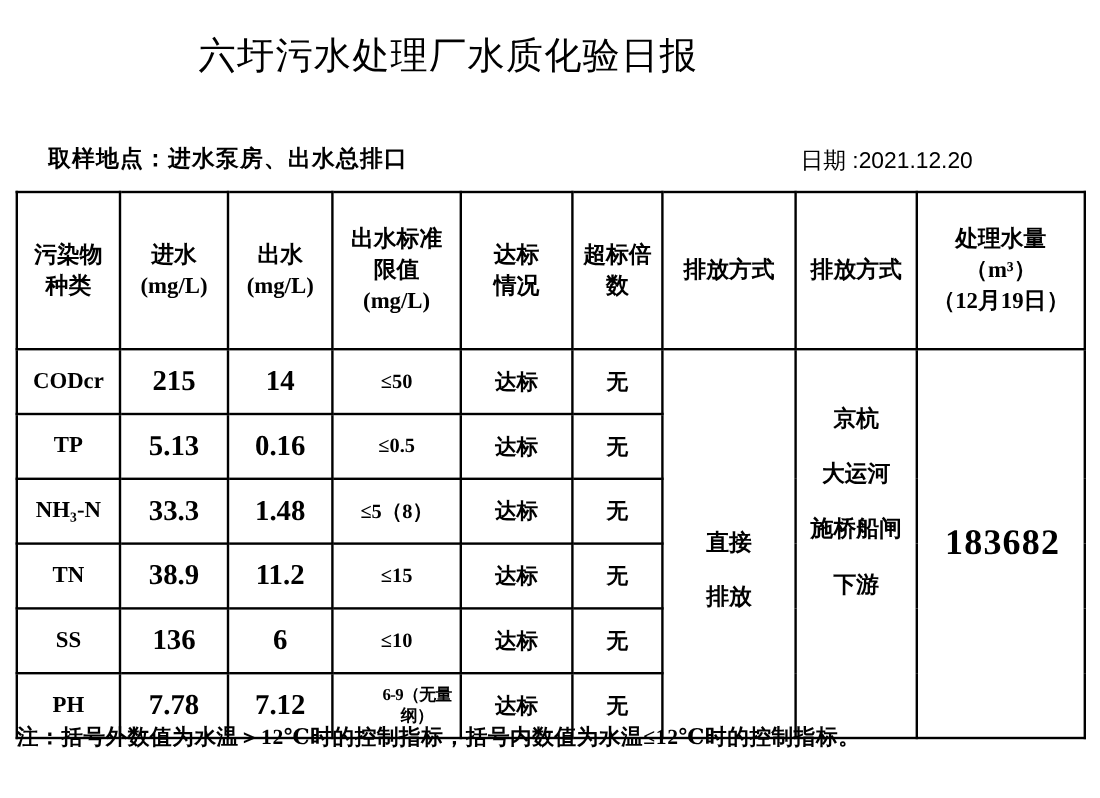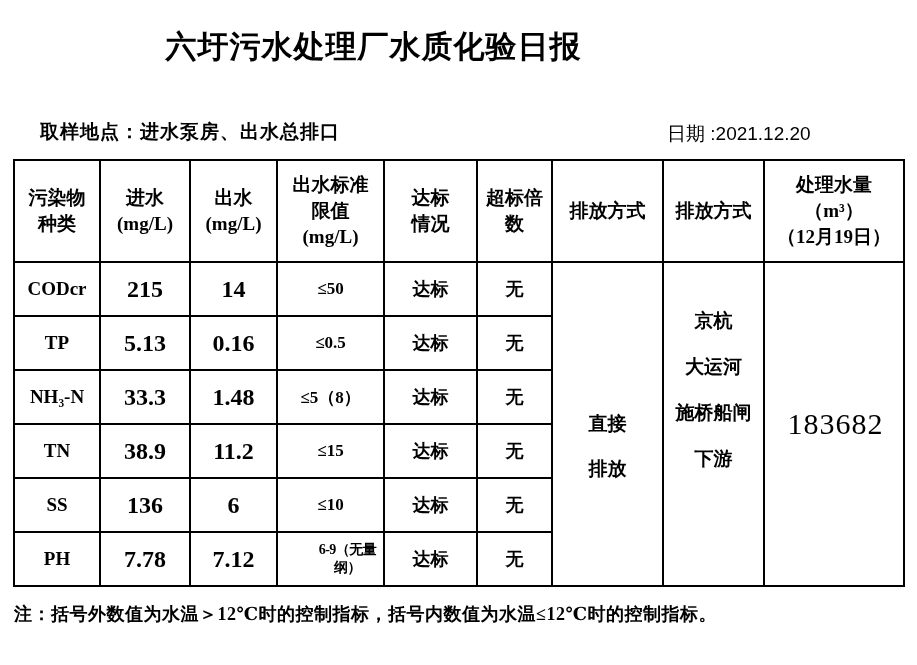--- a/index.html
+++ b/index.html
@@ -7,21 +7,21 @@
   body {
     width: 917px; height: 665px;
     position: relative;
     font-family: "Liberation Serif", "DejaVu Serif", serif;
     color: #000;
     overflow: hidden;
   }
   .title {
     position: absolute; top: 26px; left: 0; width: 747px;
     text-align: center;
-    font-size: 31px; font-weight: bold;
+    font-size: 31px; font-weight: normal;
     letter-spacing: 1px;
   }
   .sampling {
     position: absolute; top: 119px; left: 40px;
     font-size: 19px; font-weight: bold;
     letter-spacing: 1px;
   }
   .date-line {
     position: absolute; top: 121px; left: 667px;
     font-family: "Liberation Sans", "DejaVu Sans", sans-serif;
@@ -33,36 +33,36 @@
     border-collapse: collapse;
     table-layout: fixed;
   }
   table.report th, table.report td {
     border: 2px solid #000;
     text-align: center;
     vertical-align: middle;
     white-space: pre-line;
     overflow: hidden;
   }
-  thead tr { height: 102px; }
+  thead tr { height: 131px; }
   tbody tr { height: 54px; }
   th {
     font-size: 19px; font-weight: bold;
     line-height: 26px;
   }
   td.c-name  { font-size: 19px; font-weight: bold; }
   td.c-num   { font-size: 24px; font-weight: bold; margin-top: 36px; }
   td.c-limit { font-size: 17px; font-weight: bold; }
   td.c-limit.limit-small { font-size: 14px; letter-spacing: -0.5px; padding-left: 34px; }
   td.c-status, td.c-exceed { font-size: 18px; font-weight: bold; }
   td.c-method, td.c-dest { font-size: 19px; font-weight: bold; margin-top: 16px; }
   td.c-method .cell-block { display: inline-block; line-height: 45px; transform: translateY(22px); }
   td.c-dest   .cell-block { display: inline-block; line-height: 46px; transform: translateY(-34px); }
   td.c-volume {
-    font-size: 30px; font-weight: normal;
+    font-size: 30px; font-weight: bold;
     text-align: left; padding-left: 3px;
     letter-spacing: 1px;
     margin-top: 34px;
   }
   .note {
     position: absolute; top: 602px; left: 14px;
     font-size: 18px; font-weight: bold;
     letter-spacing: 0.5px;
   }
 </style>

